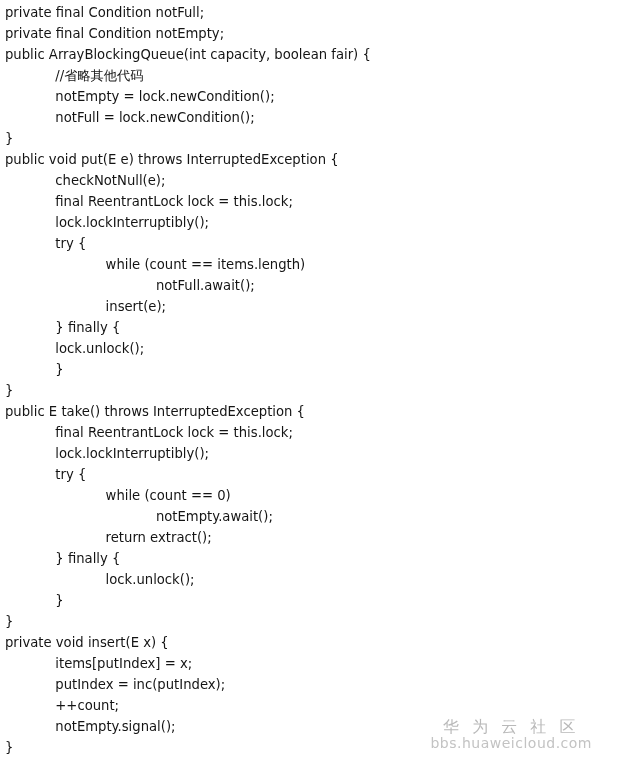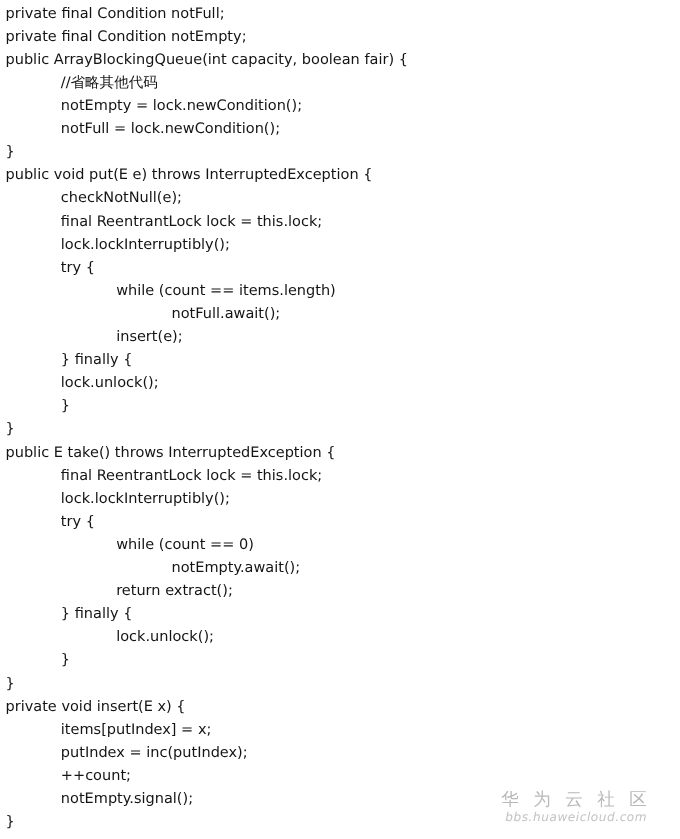--- a/index.html
+++ b/index.html
@@ -39,25 +39,24 @@
   }
   #watermark .wm-main {
     font-family: "DejaVu Sans", sans-serif;
     font-size: 16px;
     letter-spacing: 4px;
     color: #b9b9b9;
     line-height: 20px;
   }
   #watermark .wm-sub {
     font-family: "DejaVu Sans", sans-serif;
-    font-size: 11px;
+    font-size: 14px;
     letter-spacing: 0.5px;
     color: #c3c3c3;
     line-height: 12px;
-    font-style: italic;
   }
 </style>
 </head>
 <body>
 
 <div id="code-block"><div class="code-line">private final Condition notFull;</div><div class="code-line">private final Condition notEmpty;</div><div class="code-line">public ArrayBlockingQueue(int capacity, boolean fair) {</div><div class="code-line">            //省略其他代码</div><div class="code-line">            notEmpty = lock.newCondition();</div><div class="code-line">            notFull = lock.newCondition();</div><div class="code-line">}</div><div class="code-line">public void put(E e) throws InterruptedException {</div><div class="code-line">            checkNotNull(e);</div><div class="code-line">            final ReentrantLock lock = this.lock;</div><div class="code-line">            lock.lockInterruptibly();</div><div class="code-line">            try {</div><div class="code-line">                        while (count == items.length)</div><div class="code-line">                                    notFull.await();</div><div class="code-line">                        insert(e);</div><div class="code-line">            } finally {</div><div class="code-line">            lock.unlock();</div><div class="code-line">            }</div><div class="code-line">}</div><div class="code-line">public E take() throws InterruptedException {</div><div class="code-line">            final ReentrantLock lock = this.lock;</div><div class="code-line">            lock.lockInterruptibly();</div><div class="code-line">            try {</div><div class="code-line">                        while (count == 0)</div><div class="code-line">                                    notEmpty.await();</div><div class="code-line">                        return extract();</div><div class="code-line">            } finally {</div><div class="code-line">                        lock.unlock();</div><div class="code-line">            }</div><div class="code-line">}</div><div class="code-line">private void insert(E x) {</div><div class="code-line">            items[putIndex] = x;</div><div class="code-line">            putIndex = inc(putIndex);</div><div class="code-line">            ++count;</div><div class="code-line">            notEmpty.signal();</div><div class="code-line">}</div></div>
 
 <div id="watermark">
   <div class="wm-main">华 为 云 社 区</div>
   <div class="wm-sub">bbs.huaweicloud.com</div>

